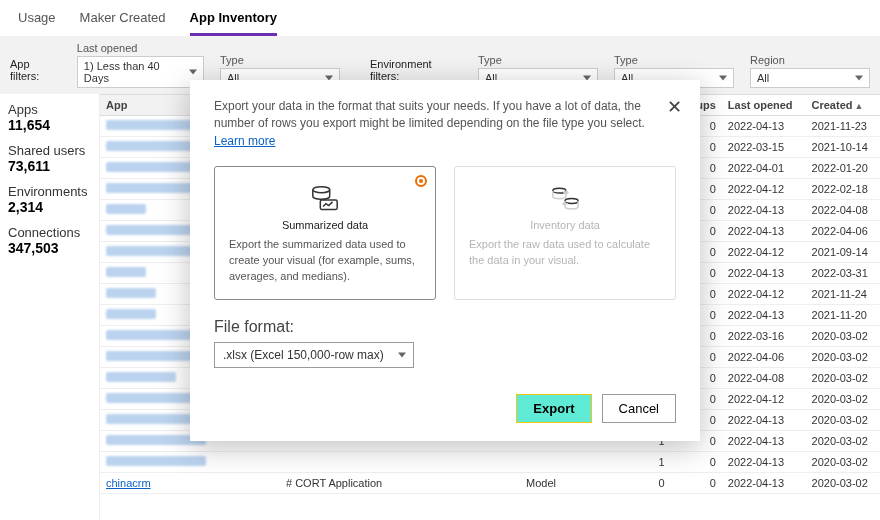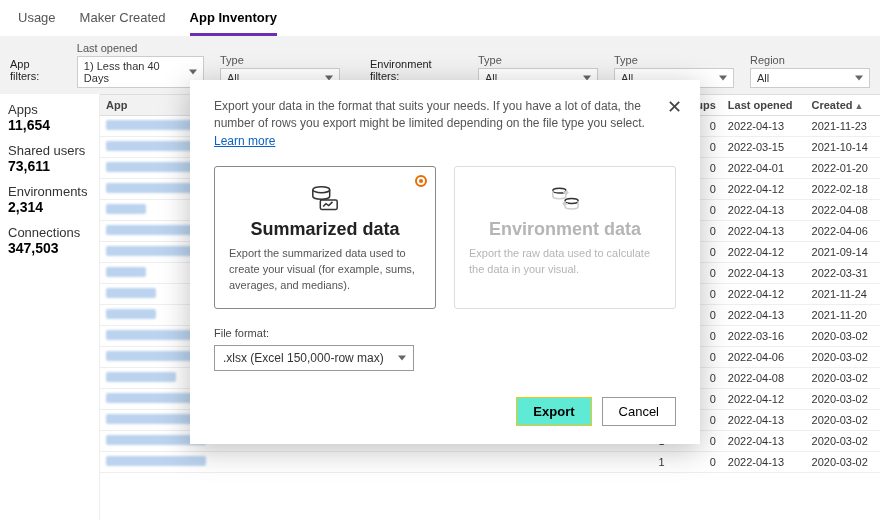--- a/index.html
+++ b/index.html
@@ -40,25 +40,25 @@
   .modal h1 { font-size: 20px; font-weight: 600; color: #222; margin-bottom: 10px; }
   .modal .close { position: absolute; right: 18px; top: 16px; cursor: pointer; font-size: 18px; color: #444; }
   .modal p { font-size: 12px; color: #555; line-height: 1.45; }
   .modal a { color: #0b62c4; text-decoration: underline; cursor: pointer; text-align: center; }
   .cards { display: flex; gap: 18px; margin: 16px 0 18px 0; }
   .card { flex: 1; border: 1px solid #ddd; border-radius: 3px; padding: 14px 14px; position: relative; text-align: center; }
   .card.selected { border: 1.5px solid #888; }
   .card .radio { position: absolute; right: 8px; top: 8px; width: 12px; height: 12px; border-radius: 50%; border: 2px solid #e86c00; }
   .card.selected .radio::after { content: ""; position: absolute; inset: 2px; border-radius: 50%; background: #e86c00; }
   .card .icon { width: 30px; height: 26px; margin: 4px auto 8px auto; }
-  .card h3 { font-size: 18px; font-weight: 700; margin-bottom: 6px; color:#222; }
+  .card h3 { font-size: 11px; font-weight: 400; margin-bottom: 6px; color:#222; }
   .card.disabled h3, .card.disabled p { color: #b5b5b5; }
   .card.disabled .icon svg path, .card.disabled .icon svg rect, .card.disabled .icon svg circle { stroke: #cfcfcf; }
   .card p { font-size: 11px; color: #555; text-align: left; }
-  .ff-label { font-size: 11px; color: #444; margin-bottom: 6px; display:block; }
+  .ff-label { font-size: 16px; color: #444; margin-bottom: 6px; display:block; }
   .ff-select { border: 1px solid #999; padding: 5px 22px 5px 8px; font-size: 12px; position: relative; display: inline-block; min-width: 200px; }
   .ff-select::after { content: ""; position: absolute; right: 7px; top: 50%; width: 0; height: 0; border-left: 4px solid transparent; border-right: 4px solid transparent; border-top: 5px solid #666; transform: translateY(-50%); }
   .actions { display: flex; justify-content: flex-end; gap: 10px; margin-top: 26px; }
   .btn { padding: 6px 16px; font-size: 13px; cursor: pointer; border: 1px solid #999; background: #fff; }
   .btn.primary { background: #5eead4; border-color: #f2c811; font-weight: 600; }
 
   .sort-caret { display:inline-block; margin-left:2px; font-size:9px; color:#666; }
 </style>
 </head>
 <body>
@@ -270,20 +270,29 @@
             <td style="text-align:right">1</td>
             <td style="text-align:right">0</td>
             <td>2022-04-13</td>
             <td>2020-03-02</td>
           </tr>
           <tr>
             <td><span class="redact" style="width:100px"></span></td>
             <td></td>
             <td></td>
             <td style="text-align:right">1</td>
+            <td style="text-align:right">0</td>
+            <td>2022-04-13</td>
+            <td>2020-03-02</td>
+          </tr>
+          <tr>
+            <td><a class="app-link">chinacrm</a></td>
+            <td># CORT Application</td>
+            <td>Model</td>
+            <td style="text-align:right">0</td>
             <td style="text-align:right">0</td>
             <td>2022-04-13</td>
             <td>2020-03-02</td>
           </tr>
         </tbody>
     </table>
 
   </div>
 </div>
 
@@ -311,21 +320,21 @@
       <div class="icon">
         <svg viewBox="0 0 32 28" fill="none" stroke="#333" stroke-width="1.6">
           <ellipse cx="10" cy="6" rx="7" ry="2.6"></ellipse>
           <path d="M3 6v6c0 1.4 3.1 2.6 7 2.6s7-1.2 7-2.6V6"></path>
           <ellipse cx="23" cy="17" rx="7" ry="2.6"></ellipse>
           <path d="M16 17v6c0 1.4 3.1 2.6 7 2.6s7-1.2 7-2.6v-6"></path>
           <path d="M14 8h5m-2-2l2 2-2 2"></path>
           <path d="M19 20h-5m2-2l-2 2 2 2"></path>
         </svg>
       </div>
-      <h3>Environment data</h3>
+      <h3>Inventory data</h3>
       <p>Export the raw data used to calculate the data in your visual.</p>
     </div>
   </div>
   <span class="ff-label">File format:</span>
   <div class="ff-select">.xlsx (Excel 150,000-row max)</div>
   <div class="actions">
     <button class="btn primary">Export</button>
     <button class="btn">Cancel</button>
   </div>
 </div>

